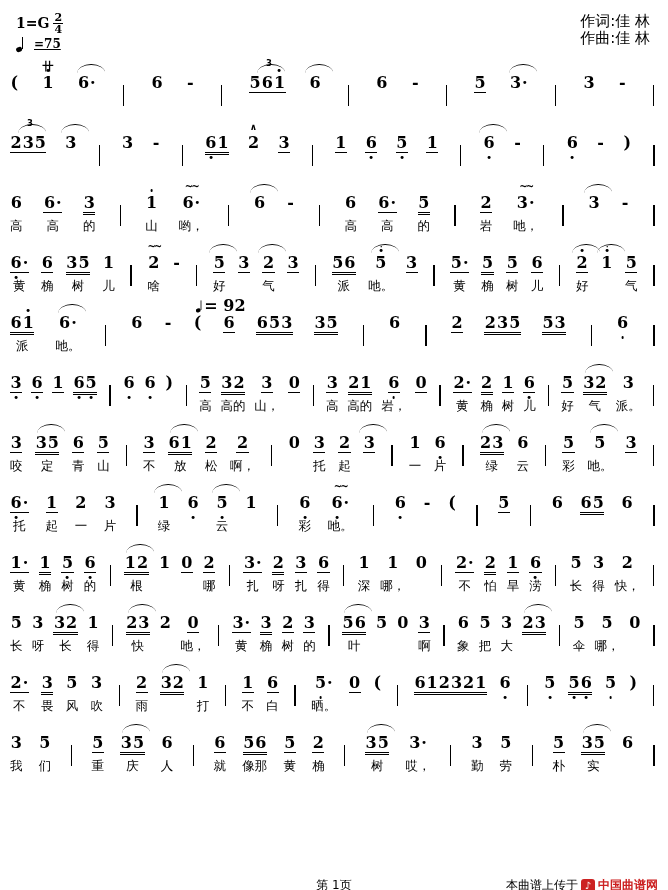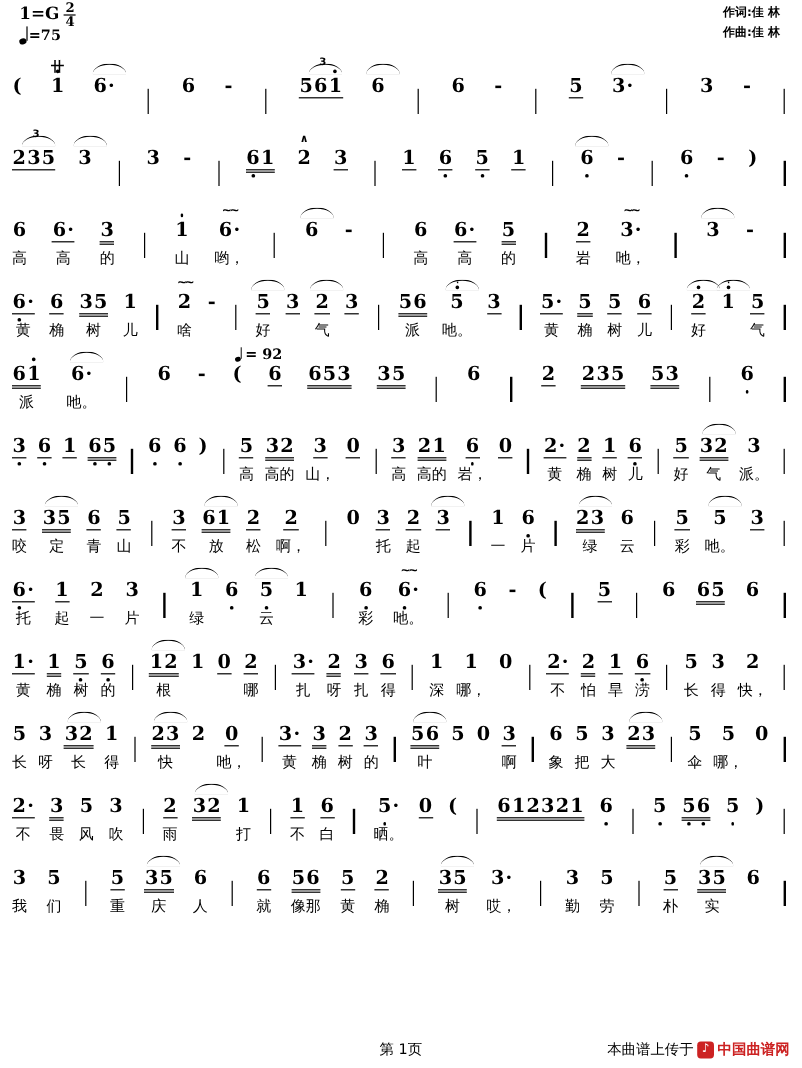--- a/index.html
+++ b/index.html
@@ -5,51 +5,51 @@
   html,body{margin:0;padding:0;}
   body{width:668px;height:890px;background:#ffffff;overflow:hidden;position:relative;
        font-family:"DejaVu Sans",sans-serif;color:#000;}
   .page{width:668px;height:890px;position:relative;}
 
   
   h1.title{margin:14px 0 2px 0;text-align:center;font-size:22px;font-weight:bold;
            letter-spacing:2px;font-family:"DejaVu Serif",serif;}
 
   
-  .meta{position:relative;height:44px;margin-top:2px;}
+  .meta{position:relative;height:44px;margin-top:13px;}
   .meta-left{position:absolute;left:16px;top:0;font-family:"DejaVu Serif",serif;
              font-size:14px;font-weight:bold;}
   .keyrow{display:flex;align-items:center;gap:4px;height:20px;}
   .frac{display:inline-flex;flex-direction:column;align-items:center;line-height:9px;font-size:11px;}
   .frac .fline{width:10px;height:1px;background:#000;margin:1px 0;}
-  .temporow{display:flex;align-items:flex-start;gap:0;height:18px;font-size:12px;}
+  .temporow{display:flex;align-items:flex-end;gap:10px;height:18px;font-size:12px;text-decoration:underline;}
   .qnote{display:inline-block;position:relative;width:8px;height:14px;}
   .qnote::before{content:"";position:absolute;left:0;bottom:0;width:6px;height:4.5px;
                  background:#000;border-radius:50%;transform:rotate(-20deg);}
   .qnote::after{content:"";position:absolute;right:1px;top:0;width:1.4px;height:12px;background:#000;}
   .qnote.sm{transform:scale(.8);}
-  .meta-right{position:absolute;right:18px;top:0;font-size:10px;line-height:17px;text-align:left;font-weight:bold;}
+  .meta-right{position:absolute;right:18px;top:0;font-size:15px;line-height:17px;text-align:left;}
 
   
   #systems{margin-top:4px;}
   .sysline{display:flex;justify-content:space-between;align-items:flex-start;
            padding:0 10px;height:60px;}
   .tok{display:inline-flex;flex-direction:column;align-items:center;}
   .orn{display:block;position:relative;height:12px;min-width:8px;width:100%;
        text-align:center;font-size:9px;line-height:12px;}
   .arc{position:absolute;left:50%;bottom:0;transform:translateX(-35%);
        width:28px;height:8px;border-top:1.3px solid #000;
        border-radius:50% 50% 0 0 / 100% 100% 0 0;}
   .tri{position:absolute;left:50%;transform:translateX(-20%);top:-4px;font-size:8.5px;font-weight:bold;}
   .fdot{position:absolute;left:50%;transform:translateX(-35%);top:4px;font-size:11px;line-height:4px;}
   .sqg{font-size:10px;letter-spacing:-2px;font-weight:bold;}
   .hatg{font-size:9px;font-weight:bold;}
   .niang{font-size:11px;font-weight:bold;}
   .tmp{position:absolute;left:2px;top:-2px;display:inline-flex;align-items:center;gap:1px;
-       white-space:nowrap;font-size:12px;font-weight:bold;font-family:"DejaVu Serif",serif;}
+       white-space:nowrap;font-size:16px;font-weight:bold;font-family:"DejaVu Serif",serif;}
 
   .note{display:block;position:relative;white-space:nowrap;height:20px;line-height:19px;
         font-family:"DejaVu Serif",serif;font-weight:bold;font-size:16px;}
   .note.u1,.note.u2{border-bottom:1px solid #000;height:19px;}
   .note.u2::after{content:"";position:absolute;left:0;right:0;bottom:-3px;height:1px;background:#000;}
   .d{display:inline-block;position:relative;padding:0 .5px;}
   .d.hi::before{content:"";position:absolute;top:-4px;left:50%;transform:translateX(-50%);
                 width:2.8px;height:2.8px;border-radius:50%;background:#000;}
   .d.lo::after{content:"";position:absolute;bottom:-7px;left:50%;transform:translateX(-50%);
                width:2.8px;height:2.8px;border-radius:50%;background:#000;}

